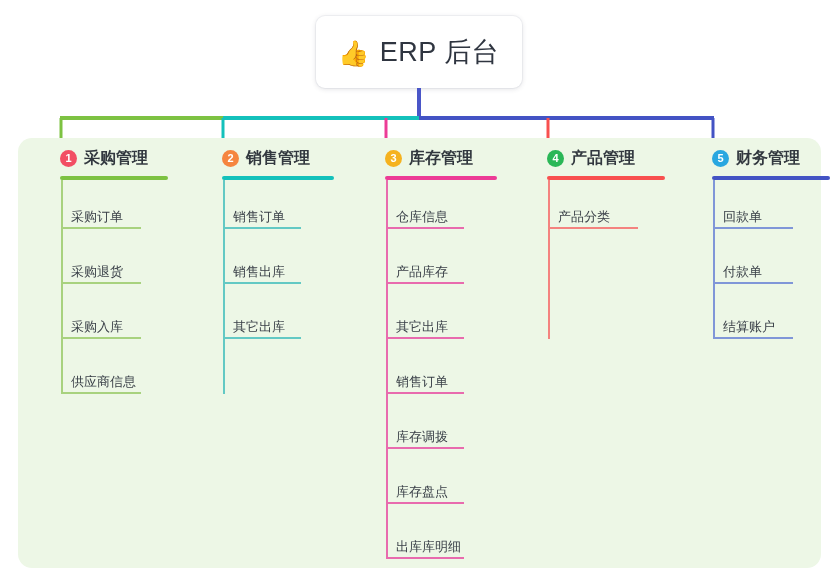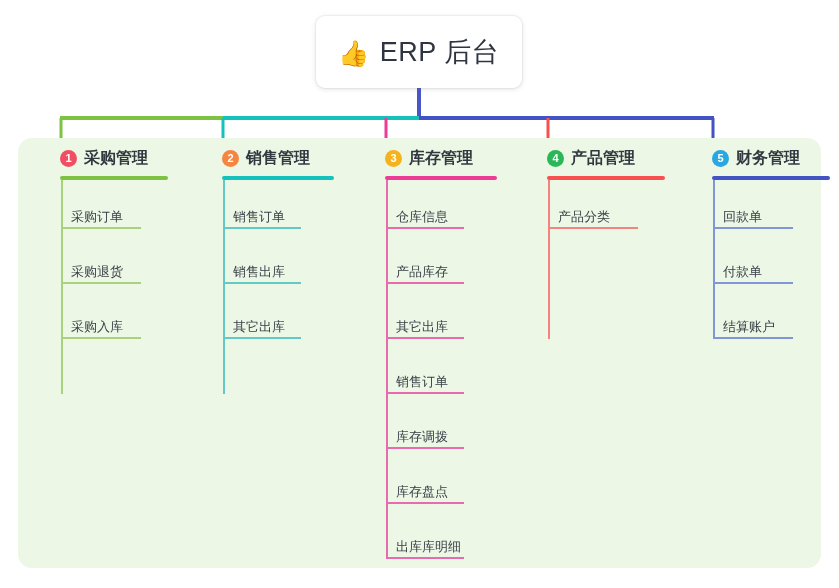--- a/index.html
+++ b/index.html
@@ -113,20 +113,24 @@
             <div class="leaf-rule" style="background: rgb(168, 210, 126); width: 80px;"></div>
           </div>
           <div class="leaf">
             <span class="leaf-label">采购退货</span>
             <div class="leaf-rule" style="background: rgb(168, 210, 126); width: 80px;"></div>
           </div>
           <div class="leaf">
             <span class="leaf-label">采购入库</span>
             <div class="leaf-rule" style="background: rgb(168, 210, 126); width: 80px;"></div>
           </div>
+          <div class="leaf">
+            <span class="leaf-label">供应商信息</span>
+            <div class="leaf-rule" style="background: rgb(168, 210, 126); width: 80px;"></div>
+          </div>
         </div>
       </div>
       <div class="col" style="left: 200px; top: 145px; width: 150px;">
         <div class="col-head">
           <span class="badge" style="background: rgb(245, 133, 63);">2</span>
           <span class="col-title">销售管理</span>
         </div>
         <div class="col-rule" style="background: rgb(20, 193, 187); width: 112px; margin-left: 22px;"></div>
         <div class="leaves" style="height: 220px;">
           <div class="trunk" style="background: rgb(99, 201, 196); height: 214px;"></div>

